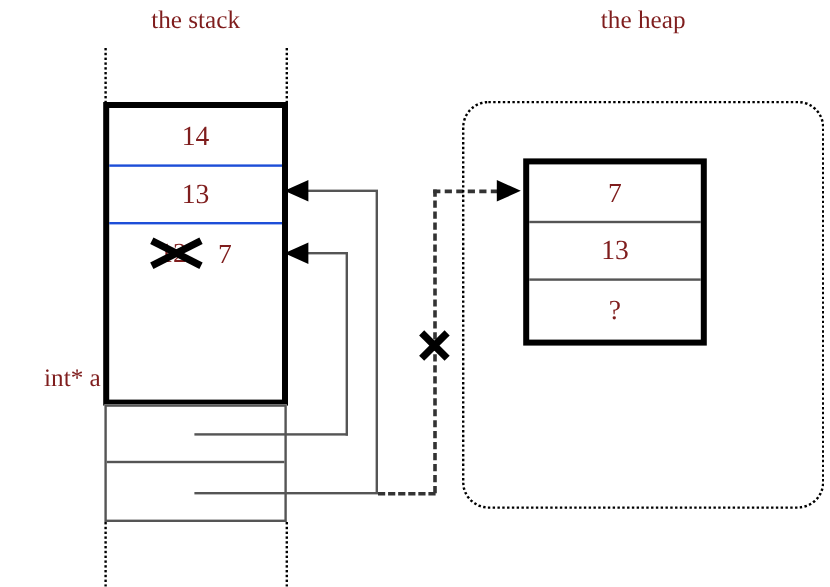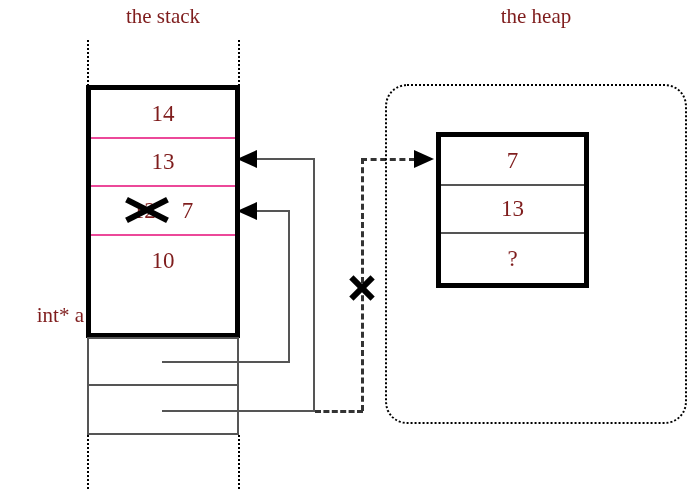--- a/index.html
+++ b/index.html
@@ -44,21 +44,21 @@
     top: 85px;
     width: 154px;
     height: 253px;
     border: 5px solid #000000;
     box-sizing: border-box;
     background: #ffffff;
   }
   #stack-array .cell {
     position: relative;
     height: 48.6px;
-    border-bottom: 2px solid #ec4899;
+    border-bottom: 2px solid #1d4ed8;
     box-sizing: border-box;
     display: flex;
     align-items: center;
     justify-content: center;
   }
   #stack-array .cell:last-child { border-bottom: none; }
   #stack-array .cell .val {
     font-size: 23px;
     line-height: 1;
   }
@@ -235,23 +235,20 @@
     <div class="cell">
       <span class="struck-wrap">
         <span class="val">12</span>
         <span class="strike">
             <i class="a"></i>
             <i class="b"></i>
           </span>
       </span>
       <span class="replacement">7</span>
     </div>
-    <div class="cell">
-      <span class="val">10</span>
-    </div>
   </div>
 
   <div id="stack-vars">
     <div class="vcell"></div>
     <div class="vcell"></div>
   </div>
 
   <div class="var-label" id="var-label-a">int* a</div>
 
   <div class="seg h" style="left:162px; top:361px; width:128px;"></div>

